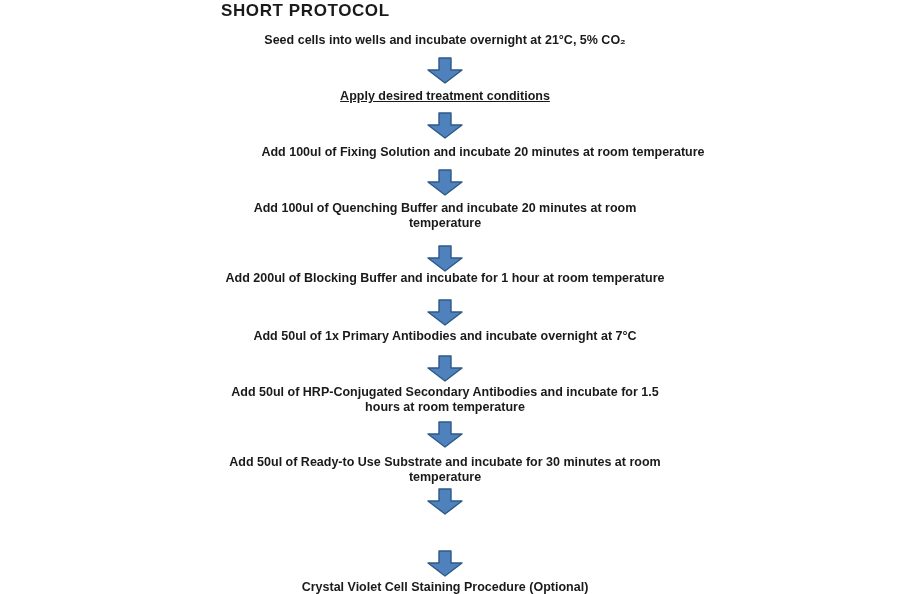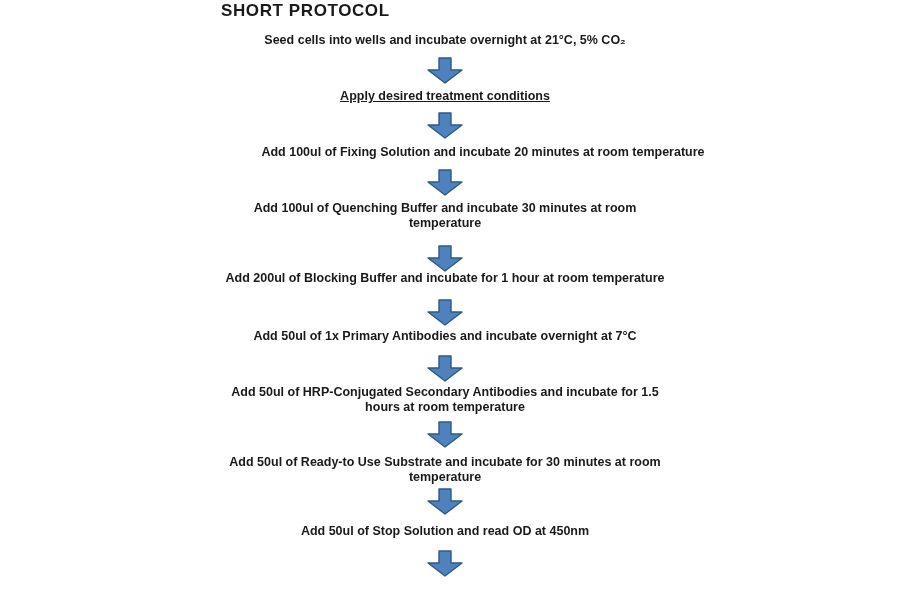--- a/index.html
+++ b/index.html
@@ -95,21 +95,21 @@
     <div class="step s2">Apply desired treatment conditions</div>
     <svg class="arrow a2" viewBox="0 0 38 27">
         <polygon points="13,1 25,1 25,13 36,13 19,26 2,13 13,13"></polygon>
       </svg>
 
     <div class="step s3">Add 100ul of Fixing Solution and incubate 20 minutes at room temperature</div>
     <svg class="arrow a3" viewBox="0 0 38 27">
         <polygon points="13,1 25,1 25,13 36,13 19,26 2,13 13,13"></polygon>
       </svg>
 
-    <div class="step s4">Add 100ul of Quenching Buffer and incubate 30 minutes at room
+    <div class="step s4">Add 100ul of Quenching Buffer and incubate 20 minutes at room
 temperature</div>
     <svg class="arrow a4" viewBox="0 0 38 27">
         <polygon points="13,1 25,1 25,13 36,13 19,26 2,13 13,13"></polygon>
       </svg>
 
     <div class="step s5">Add 200ul of Blocking Buffer and incubate for 1 hour at room temperature</div>
     <svg class="arrow a5" viewBox="0 0 38 27">
         <polygon points="13,1 25,1 25,13 36,13 19,26 2,13 13,13"></polygon>
       </svg>
 
@@ -123,20 +123,20 @@
     <svg class="arrow a7" viewBox="0 0 38 27">
         <polygon points="13,1 25,1 25,13 36,13 19,26 2,13 13,13"></polygon>
       </svg>
 
     <div class="step s8">Add 50ul of Ready-to Use Substrate and incubate for 30 minutes at room
 temperature</div>
     <svg class="arrow a8" viewBox="0 0 38 27">
         <polygon points="13,1 25,1 25,13 36,13 19,26 2,13 13,13"></polygon>
       </svg>
 
-    <div class="step s9">Add 50ul of Stop Solution and read OD at 450nm</div>
     <svg class="arrow a9" viewBox="0 0 38 27">
         <polygon points="13,1 25,1 25,13 36,13 19,26 2,13 13,13"></polygon>
       </svg>
 
+    <div class="step s10">Crystal Violet Cell Staining Procedure (Optional)</div>
 
   </div>
 </div>
 
 </body></html>

